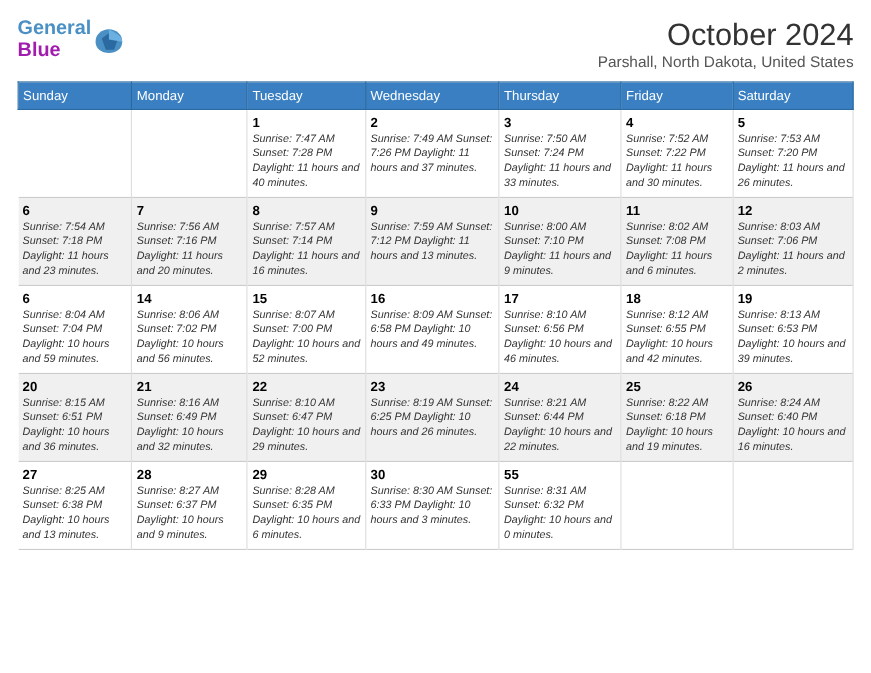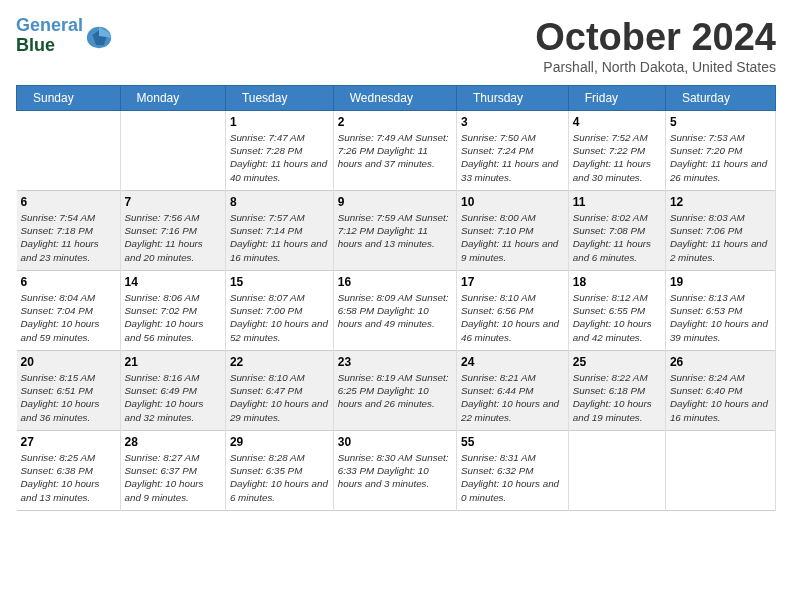--- a/index.html
+++ b/index.html
@@ -27,39 +27,39 @@
       line-height: 1.1;
     }
     .logo-text span { color: #4a90c4; }
     .logo-icon {
       width: 28px;
       height: 28px;
       margin-left: 2px;
     }
     .title-block { text-align: right; }
     .month-title {
-      font-size: 38px;
-      font-weight: bold;
+      font-size: 28px;
+      font-weight: normal;
       color: #333;
     }
     .location {
       font-size: 14px;
       color: #555;
     }
     table {
       width: 100%;
       border-collapse: collapse;
       font-size: 10.5px;
     }
     thead tr {
       background-color: #3a7fc1;
       color: #fff;
     }
     thead th {
-      padding: 5px 16px;
+      padding: 5px 4px;
       text-align: left;
       font-size: 12px;
       font-weight: normal;
       border: 1px solid #2a6aa0;
     }
     tbody tr {
       border-bottom: 1px solid #ccc;
     }
     tbody tr:nth-child(odd) { background: #fff; }
     tbody tr:nth-child(even) { background: #f0f0f0; }
@@ -85,21 +85,21 @@
   </style>
 </head>
 <body>
 
 <div class="header">
   <div class="logo">
     <div>
       <div style="display:flex;align-items:center;">
         <div class="logo-text">
           <span>General</span><br>
-          <span style="color:#14532d;">Blue</span>
+          <span style="color:#a21caf;">Blue</span>
         </div>
         <svg class="logo-icon" viewBox="0 0 30 30">
           <path d="M15 5 C22 5, 28 10, 28 17 C28 24, 22 28, 15 28 C8 28, 2 24, 2 17 C2 10, 8 5, 15 5Z" fill="#4a90c4"></path>
           <path d="M16 8 L24 14 L20 25 L12 25 L8 14 Z" fill="#2a6aa0"></path>
           <path d="M15 5 C20 8, 28 11, 28 17 L15 15Z" fill="#6ab0e0"></path>
         </svg>
       </div>
     </div>
   </div>
   <div class="title-block">

